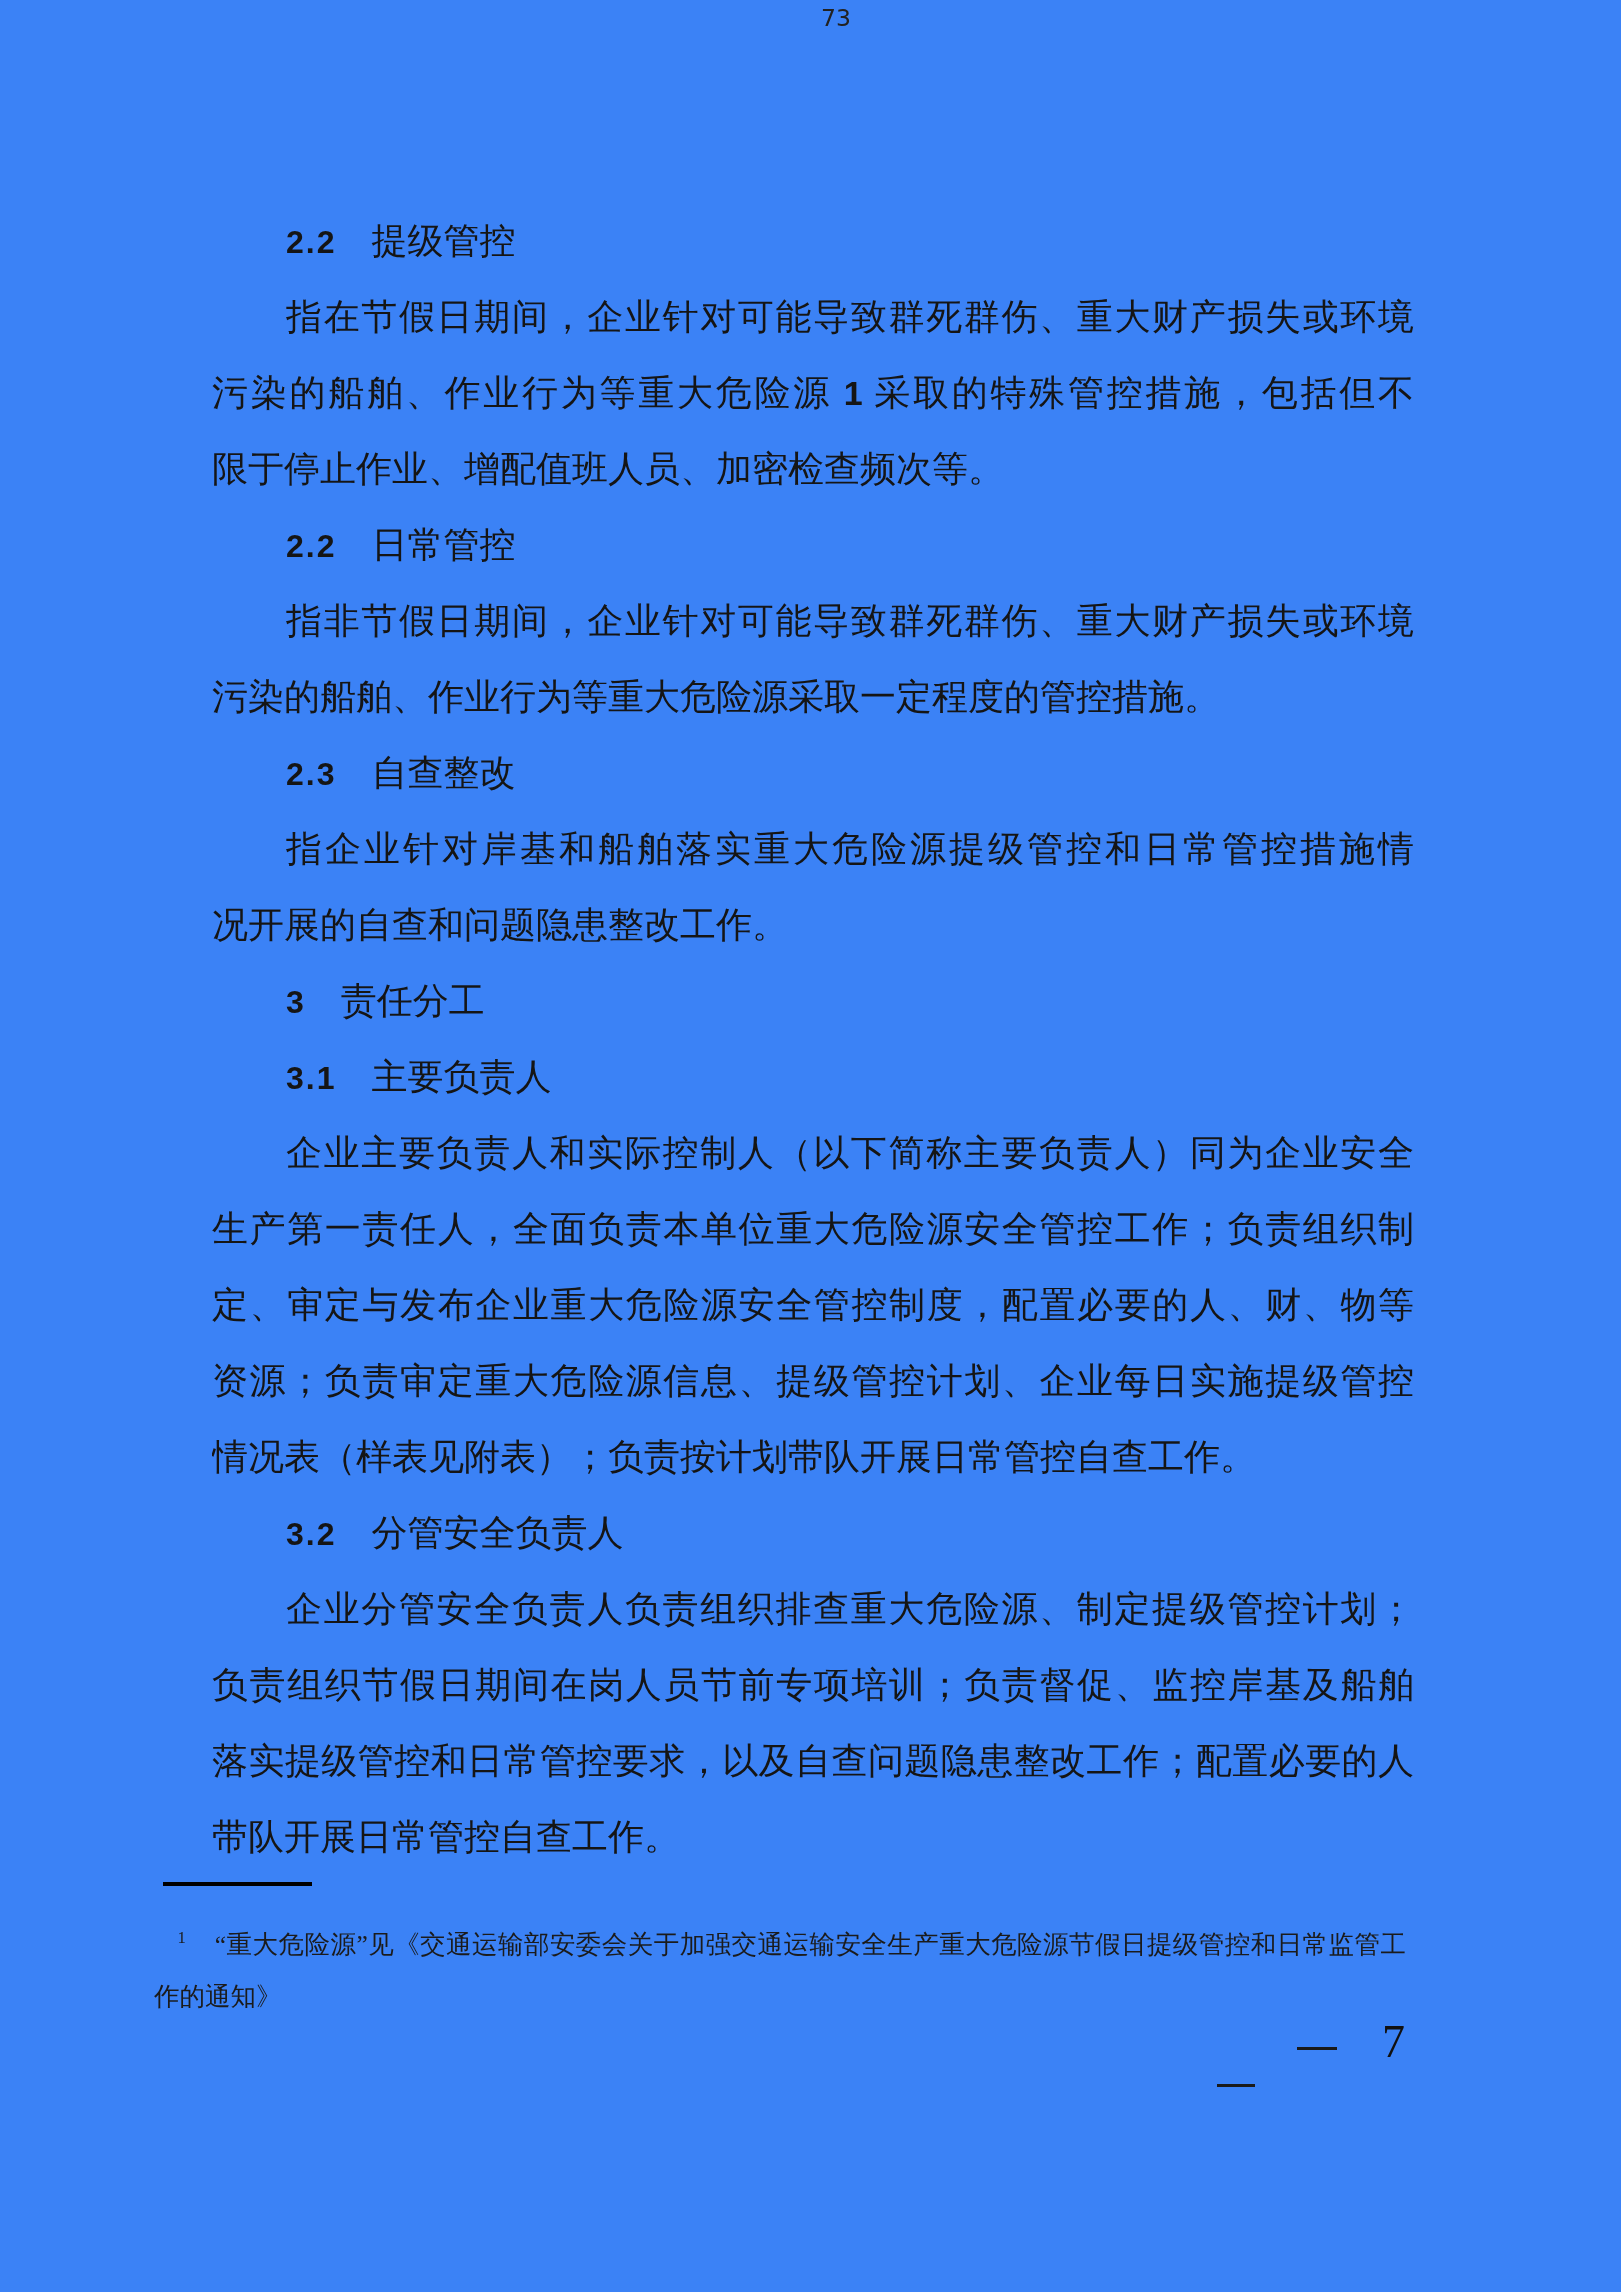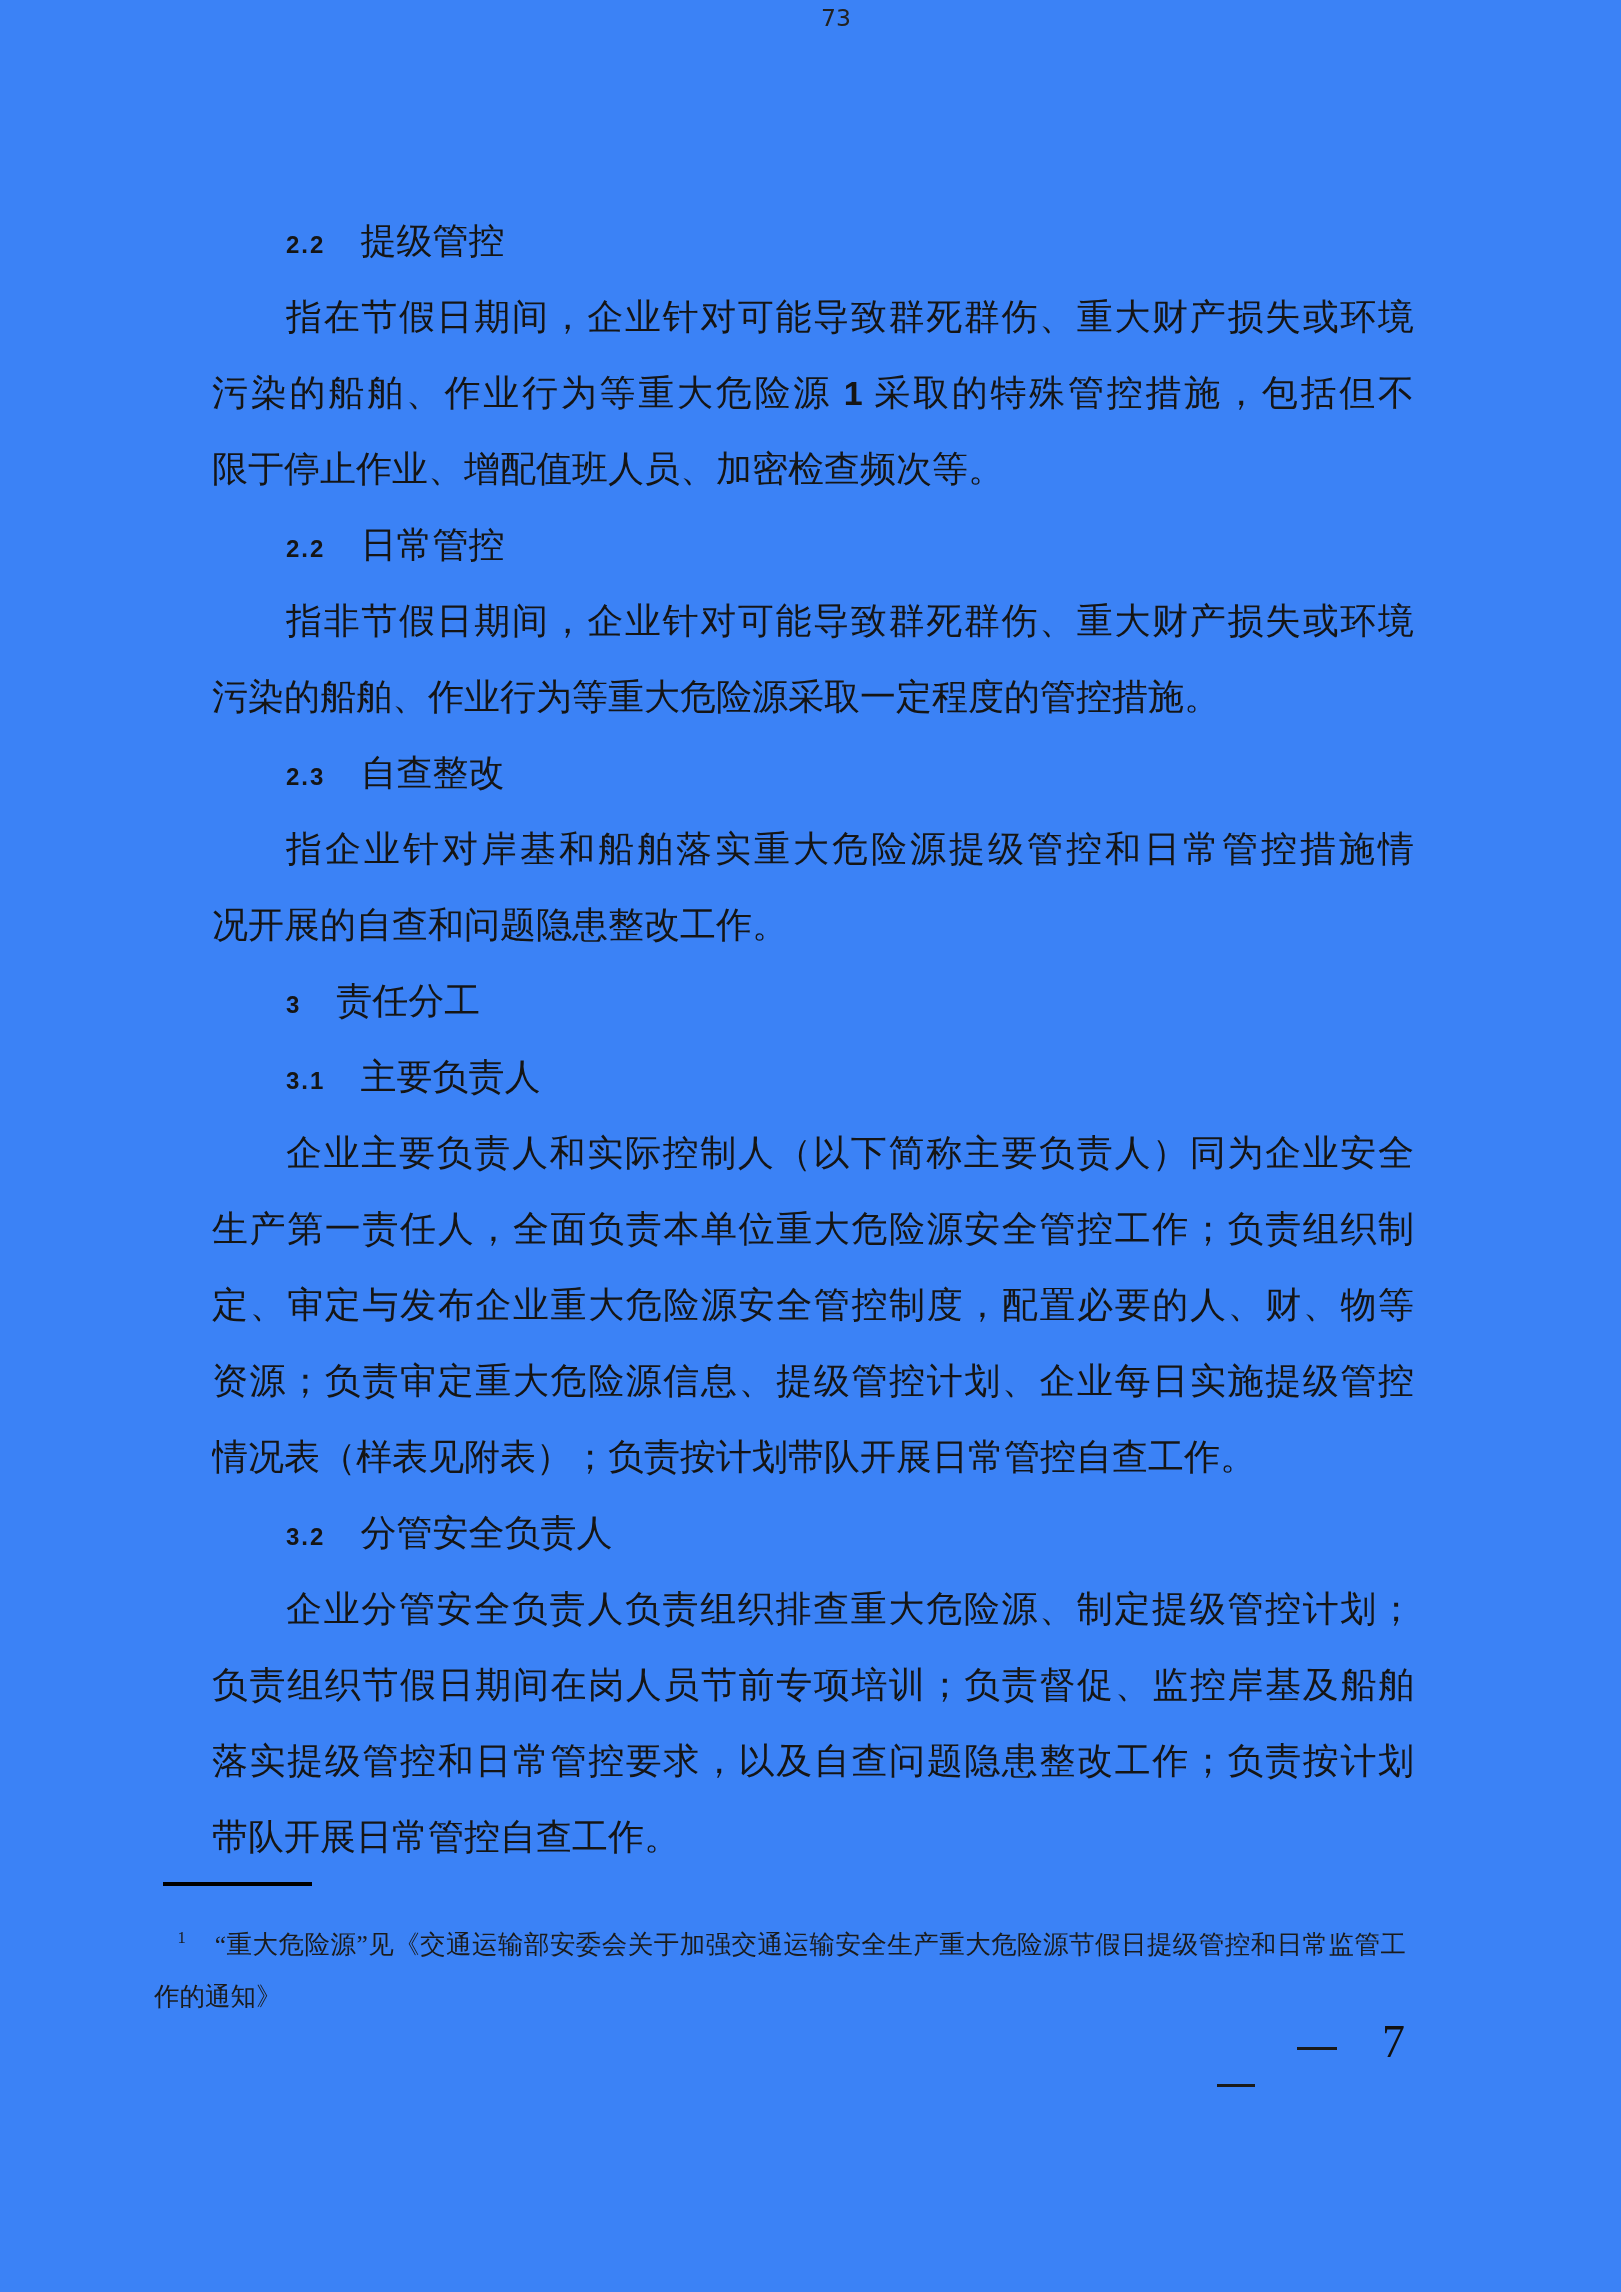--- a/index.html
+++ b/index.html
@@ -24,21 +24,21 @@
   .line{
     height:76px;line-height:76px;
     font-size:36px;
     overflow:hidden;
   }
   .just{text-align:justify;text-align-last:justify;}
   .indent{padding-left:74px;}
   .heading{padding-left:74px;white-space:nowrap;}
   .hnum{
     font-family:"Liberation Sans",sans-serif;
-    font-weight:bold;font-size:24px;letter-spacing:2px;
+    font-weight:bold;font-size:32px;letter-spacing:2px;
   }
   .htitle{margin-left:35px;}
   .bold-num{
     font-family:"Liberation Sans",sans-serif;
     font-weight:bold;font-size:34px;
   }
   .fnsep{
     position:absolute;left:163px;top:1882px;
     width:149px;height:3.9px;background:#000;
   }
@@ -89,21 +89,21 @@
       <div class="line heading"><span class="hnum">3</span><span class="htitle">责任分工</span></div>
       <div class="line heading"><span class="hnum">3.1</span><span class="htitle">主要负责人</span></div>
       <div class="line body indent just"><span>企业主要负责人和实际控制人（以下简称主要负责人）同为企业安全</span></div>
       <div class="line body just"><span>生产第一责任人，全面负责本单位重大危险源安全管控工作；负责组织制</span></div>
       <div class="line body just"><span>定、审定与发布企业重大危险源安全管控制度，配置必要的人、财、物等</span></div>
       <div class="line body just"><span>资源；负责审定重大危险源信息、提级管控计划、企业每日实施提级管控</span></div>
       <div class="line body"><span>情况表（样表见附表）；负责按计划带队开展日常管控自查工作。</span></div>
       <div class="line heading"><span class="hnum">3.2</span><span class="htitle">分管安全负责人</span></div>
       <div class="line body indent just"><span>企业分管安全负责人负责组织排查重大危险源、制定提级管控计划；</span></div>
       <div class="line body just"><span>负责组织节假日期间在岗人员节前专项培训；负责督促、监控岸基及船舶</span></div>
-      <div class="line body just"><span>落实提级管控和日常管控要求，以及自查问题隐患整改工作；负责按计划</span></div>
+      <div class="line body just"><span>落实提级管控和日常管控要求，以及自查问题隐患整改工作；配置必要的人</span></div>
       <div class="line body"><span>带队开展日常管控自查工作。</span></div>
     </main>
 
   <div class="fnsep"></div>
 
   <div class="footnote">
       <div class="fline just"><sup class="fnmark">1</sup><span>“重大危险源”见《交通运输部安委会关于加强交通运输安全生产重大危险源节假日提级管控和日常监管工</span></div>
       <div class="fline"><span>作的通知》</span></div>
     </div>
 

